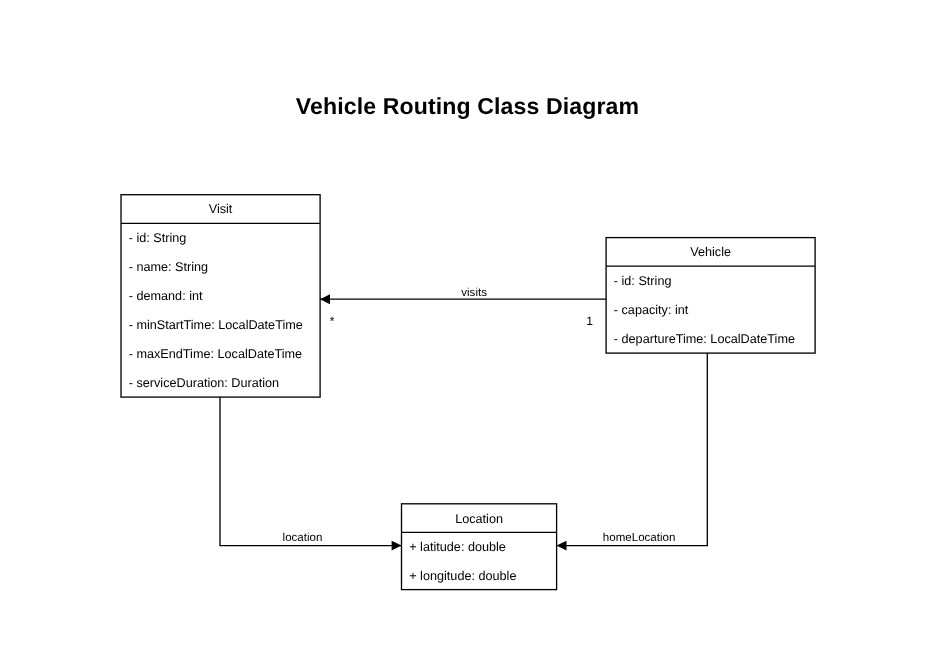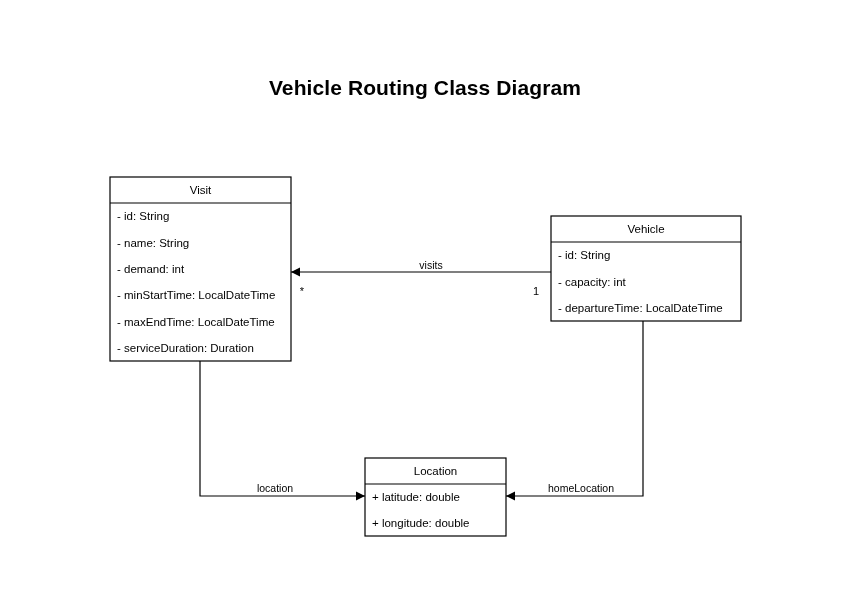--- a/index.html
+++ b/index.html
@@ -11,21 +11,21 @@
     width: 850px;
     height: 600px;
     position: relative;
     overflow: hidden;
     font-family: "Liberation Sans", sans-serif;
     color: #000000;
   }
   #diagram-title {
     position: absolute;
     left: 0;
-    top: 76px;
+    top: 86px;
     width: 850px;
     text-align: center;
     font-size: 21px;
     font-weight: bold;
     color: #000000;
     letter-spacing: 0.1px;
   }
   #diagram-canvas {
     position: absolute;
     left: 0;

